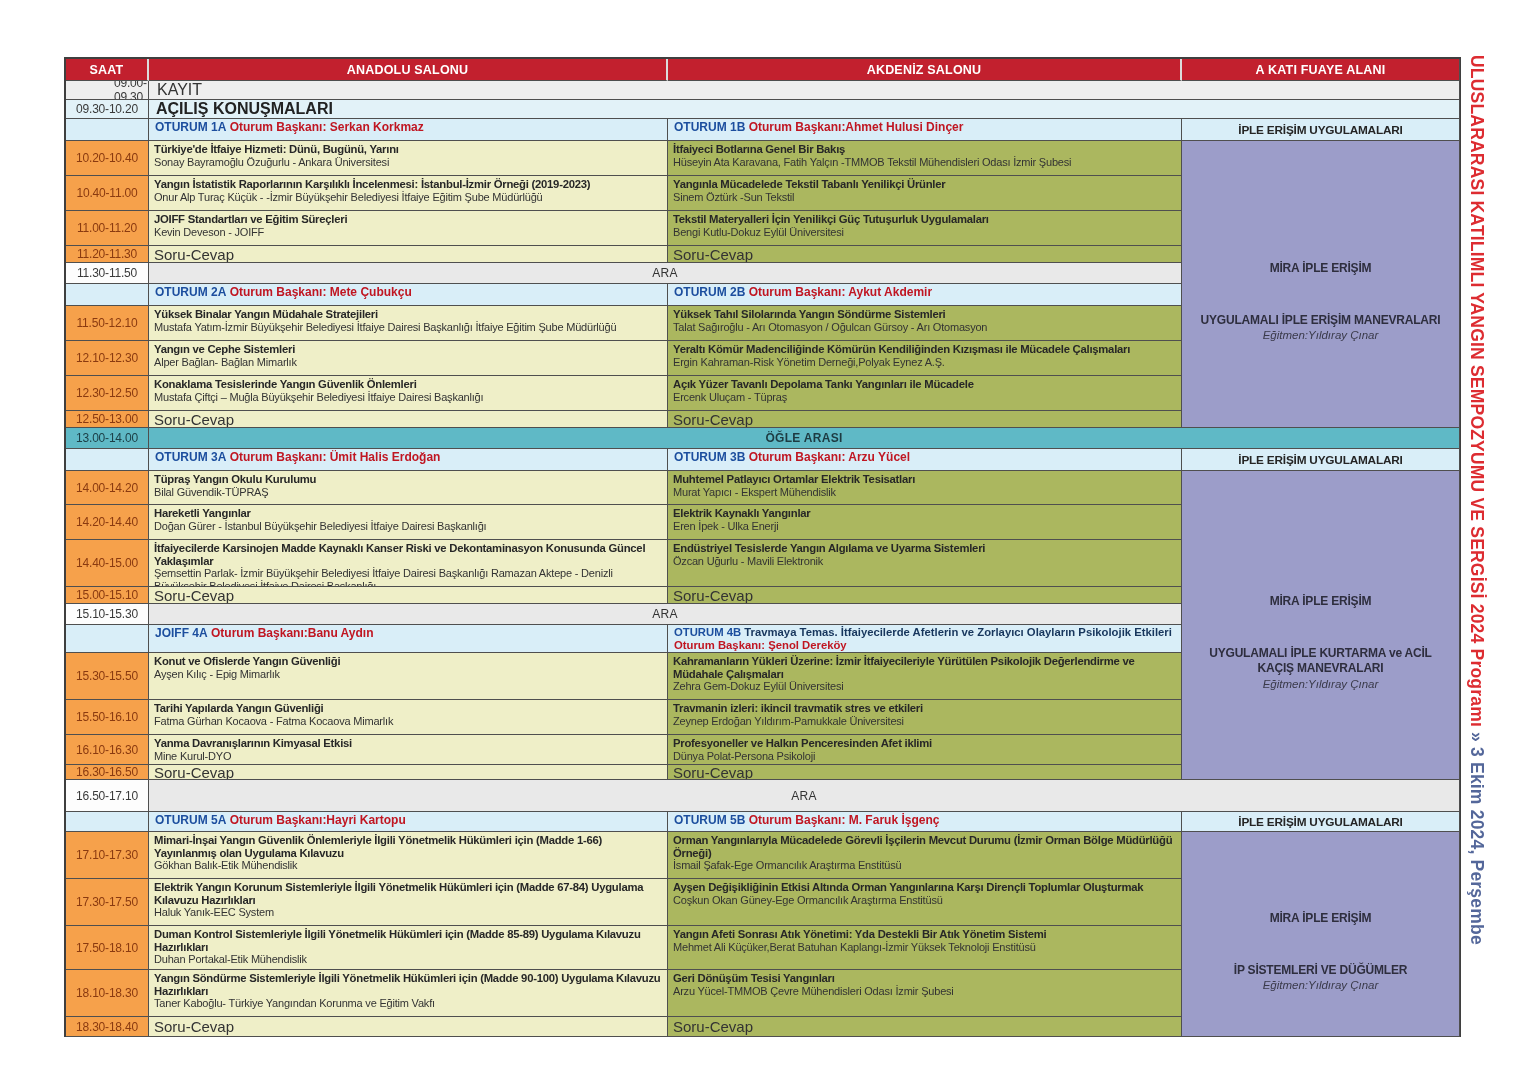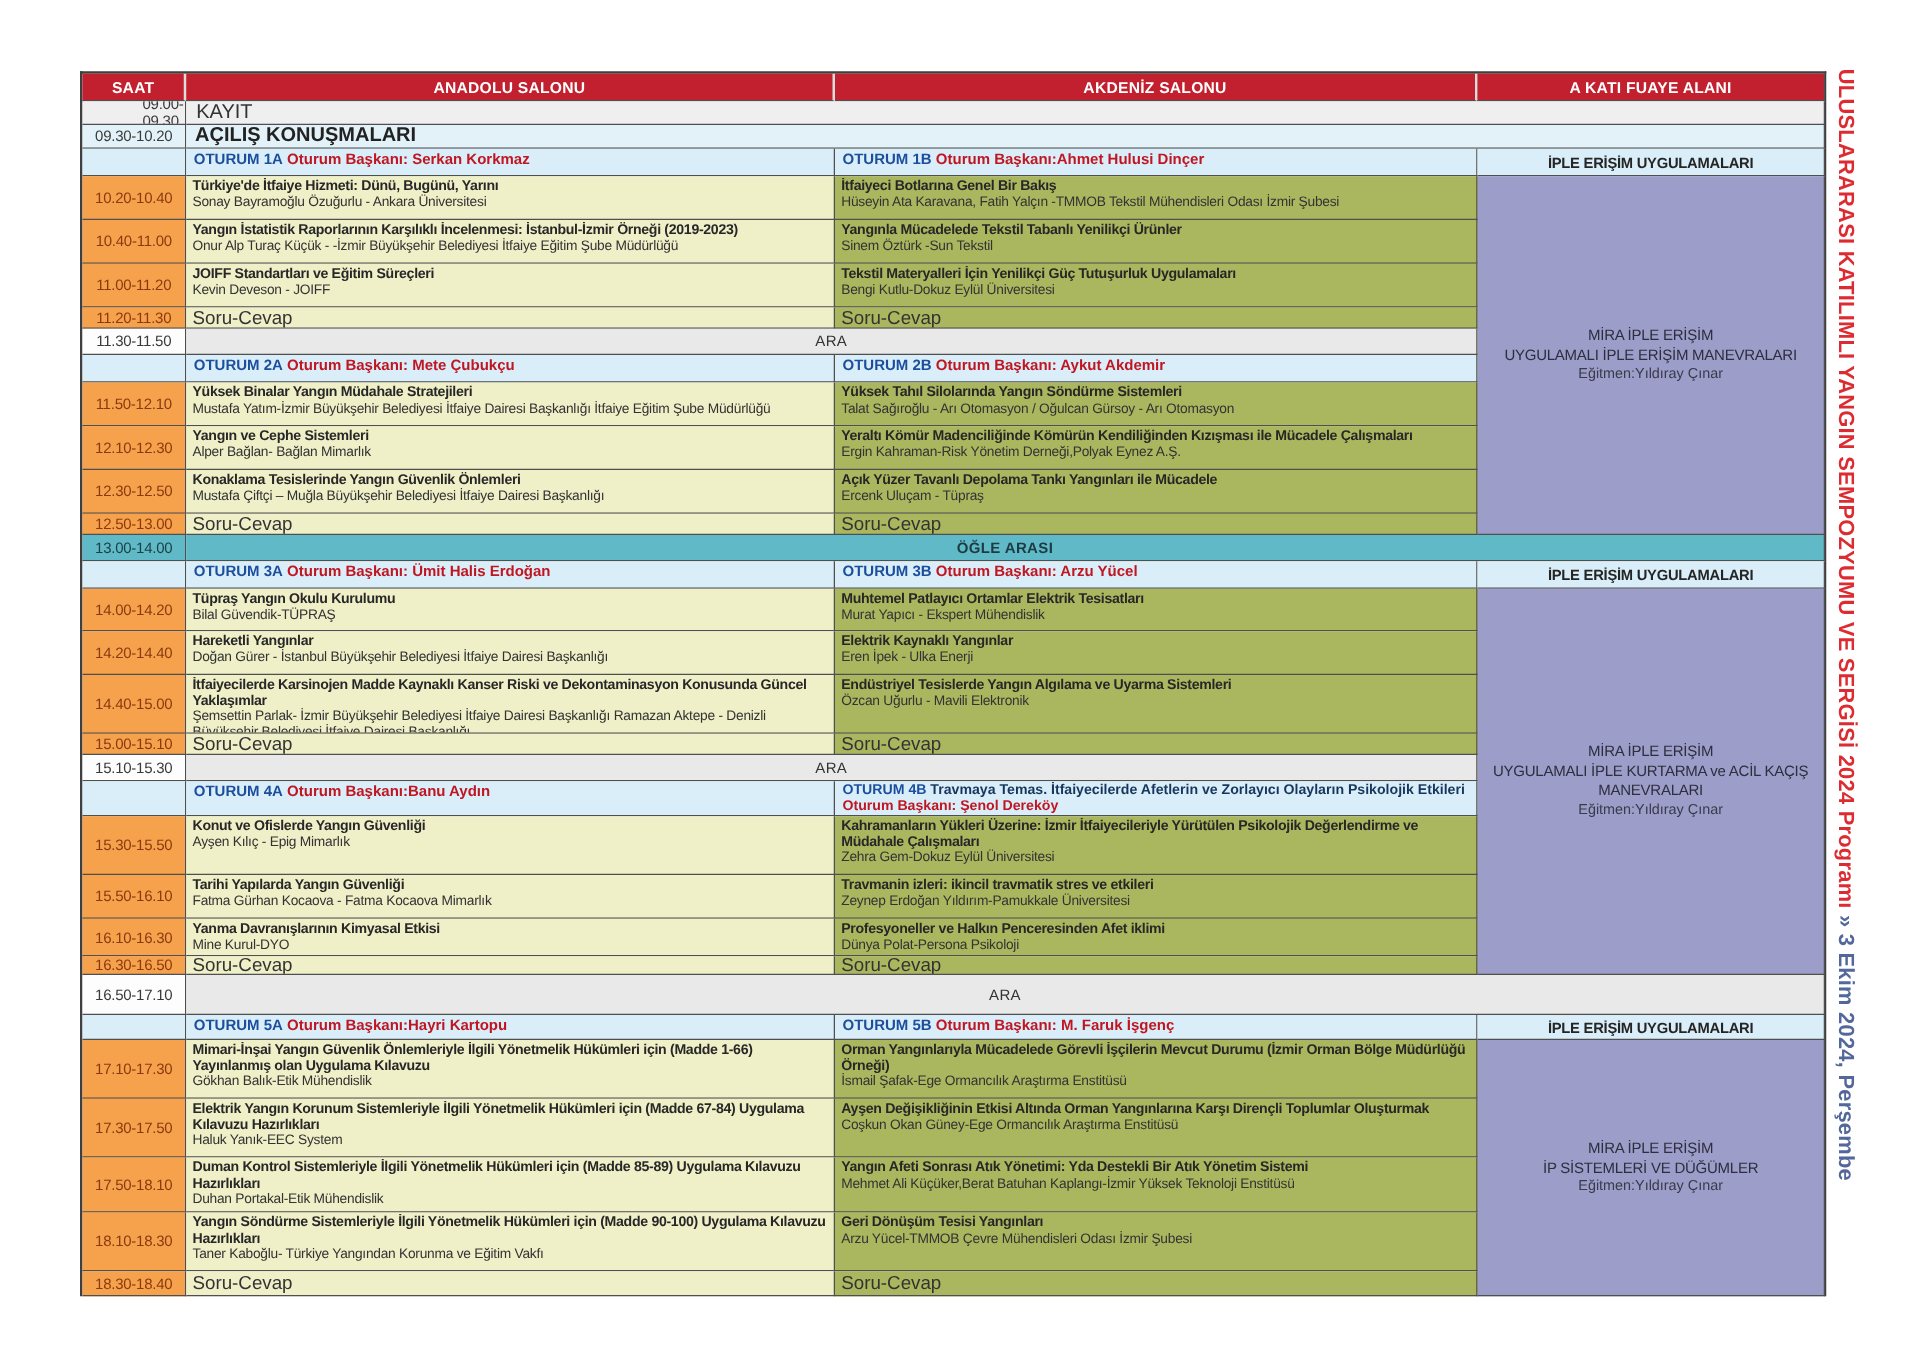--- a/index.html
+++ b/index.html
@@ -57,22 +57,22 @@
              font-size:12px;color:#333;letter-spacing:.3px;}
   .kayit-label{background:#efefef;display:flex;align-items:center;font-size:16px;color:#333;padding-left:8px;}
   .acilis-label{background:var(--acilis-blue,#E2F2F8);display:flex;align-items:center;font-weight:bold;font-size:16px;color:#222;padding-left:7px;}
   .ogle-label{background:var(--lunch-teal,#5FB9C6);display:flex;align-items:center;justify-content:center;
               font-weight:bold;font-size:12px;color:#1d3b42;letter-spacing:.3px;}
 
   
   .fuaye-h{background:var(--session-blue,#D9EEF8);display:flex;align-items:center;justify-content:center;
            font-weight:bold;font-size:11.8px;color:#252525;letter-spacing:-.2px;}
   .purple{background:var(--fuaye-purple,#9C9DC9);display:flex;flex-direction:column;align-items:center;justify-content:center;text-align:center;padding:4px 8px;}
-  .pb{font-weight:normal;font-size:12px;color:#2e2e3e;line-height:1.3;letter-spacing:-.2px;}
-  .pr{font-size:11.5px;color:#3a3a4a;line-height:1.3;}
+  .pb{font-weight:bold;font-size:12px;color:#2e2e3e;line-height:1.3;letter-spacing:-.2px;margin-top:36px;}
+  .pr{font-size:11.5px;color:#3a3a4a;line-height:1.3;font-style:italic;}
 
   
   .vtitle{position:absolute;left:1466px;top:55px;height:1010px;writing-mode:vertical-rl;
           white-space:nowrap;font-size:17.5px;font-weight:bold;letter-spacing:.2px;}
   .vt-main{color:var(--title-red,#DD2C31);}
   .vt-date{color:var(--date-blue,#54679A);}
 </style>
 </head>
 <body>
 
@@ -251,21 +251,21 @@
 
       <div class="cell tcell orange r5 c1">15.00-15.10</div>
       <div class="cell soru pale r5 c2">Soru-Cevap</div>
       <div class="cell soru olive r5 c3">Soru-Cevap</div>
 
       <div class="cell tcell white r6 c1">15.10-15.30</div>
       <div class="cell ara-label r6 c23">ARA</div>
 
       <div class="cell tcell sessblue r7 c1"></div>
       <div class="cell sess r7 c2">
-        <span class="sno">OTURUM 4A</span>
+        <span class="sno">JOIFF 4A</span>
         <span class="chair">Oturum Başkanı:Banu Aydın</span>
       </div>
       <div class="cell sess r7 c3" style="font-size:11.3px;line-height:1.15;padding-top:1px;">
         <span class="sno">OTURUM 4B</span>
         <span class="stitle">Travmaya Temas. İtfaiyecilerde Afetlerin ve Zorlayıcı Olayların Psikolojik Etkileri</span>
         <div class="chair">Oturum Başkanı: Şenol Dereköy</div>
       </div>
 
       <div class="cell tcell orange r8 c1">15.30-15.50</div>
       <div class="cell talk pale r8 c2">

